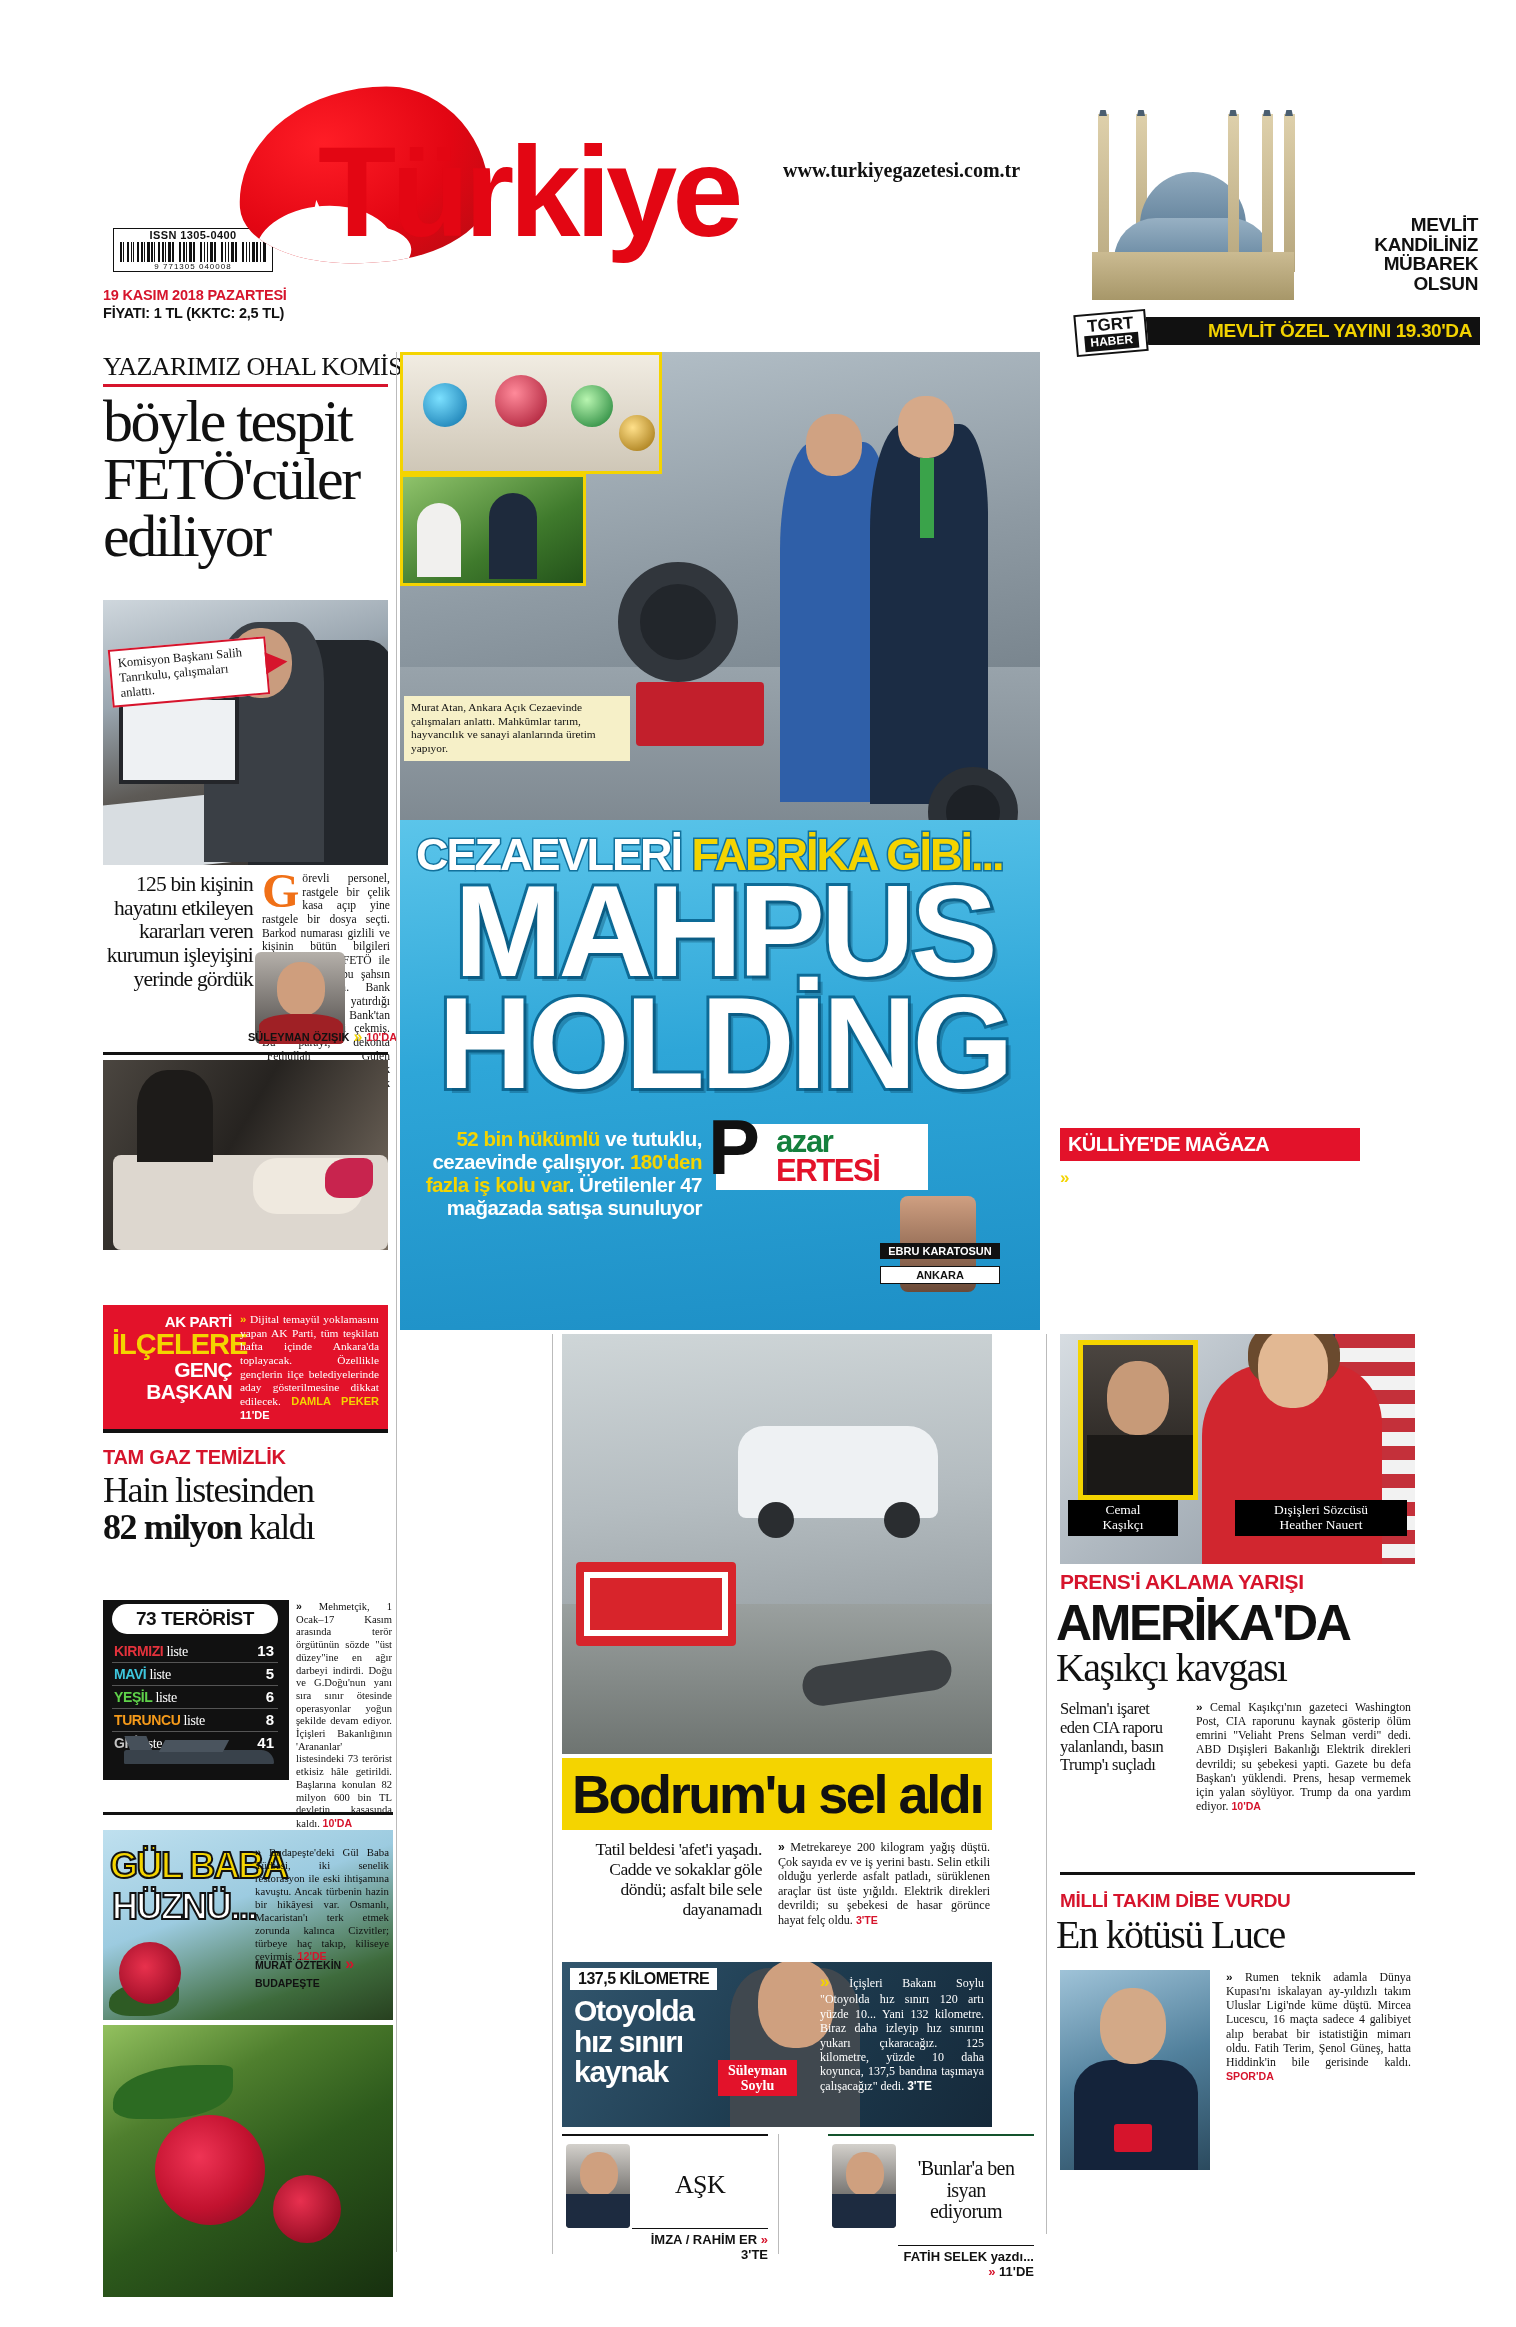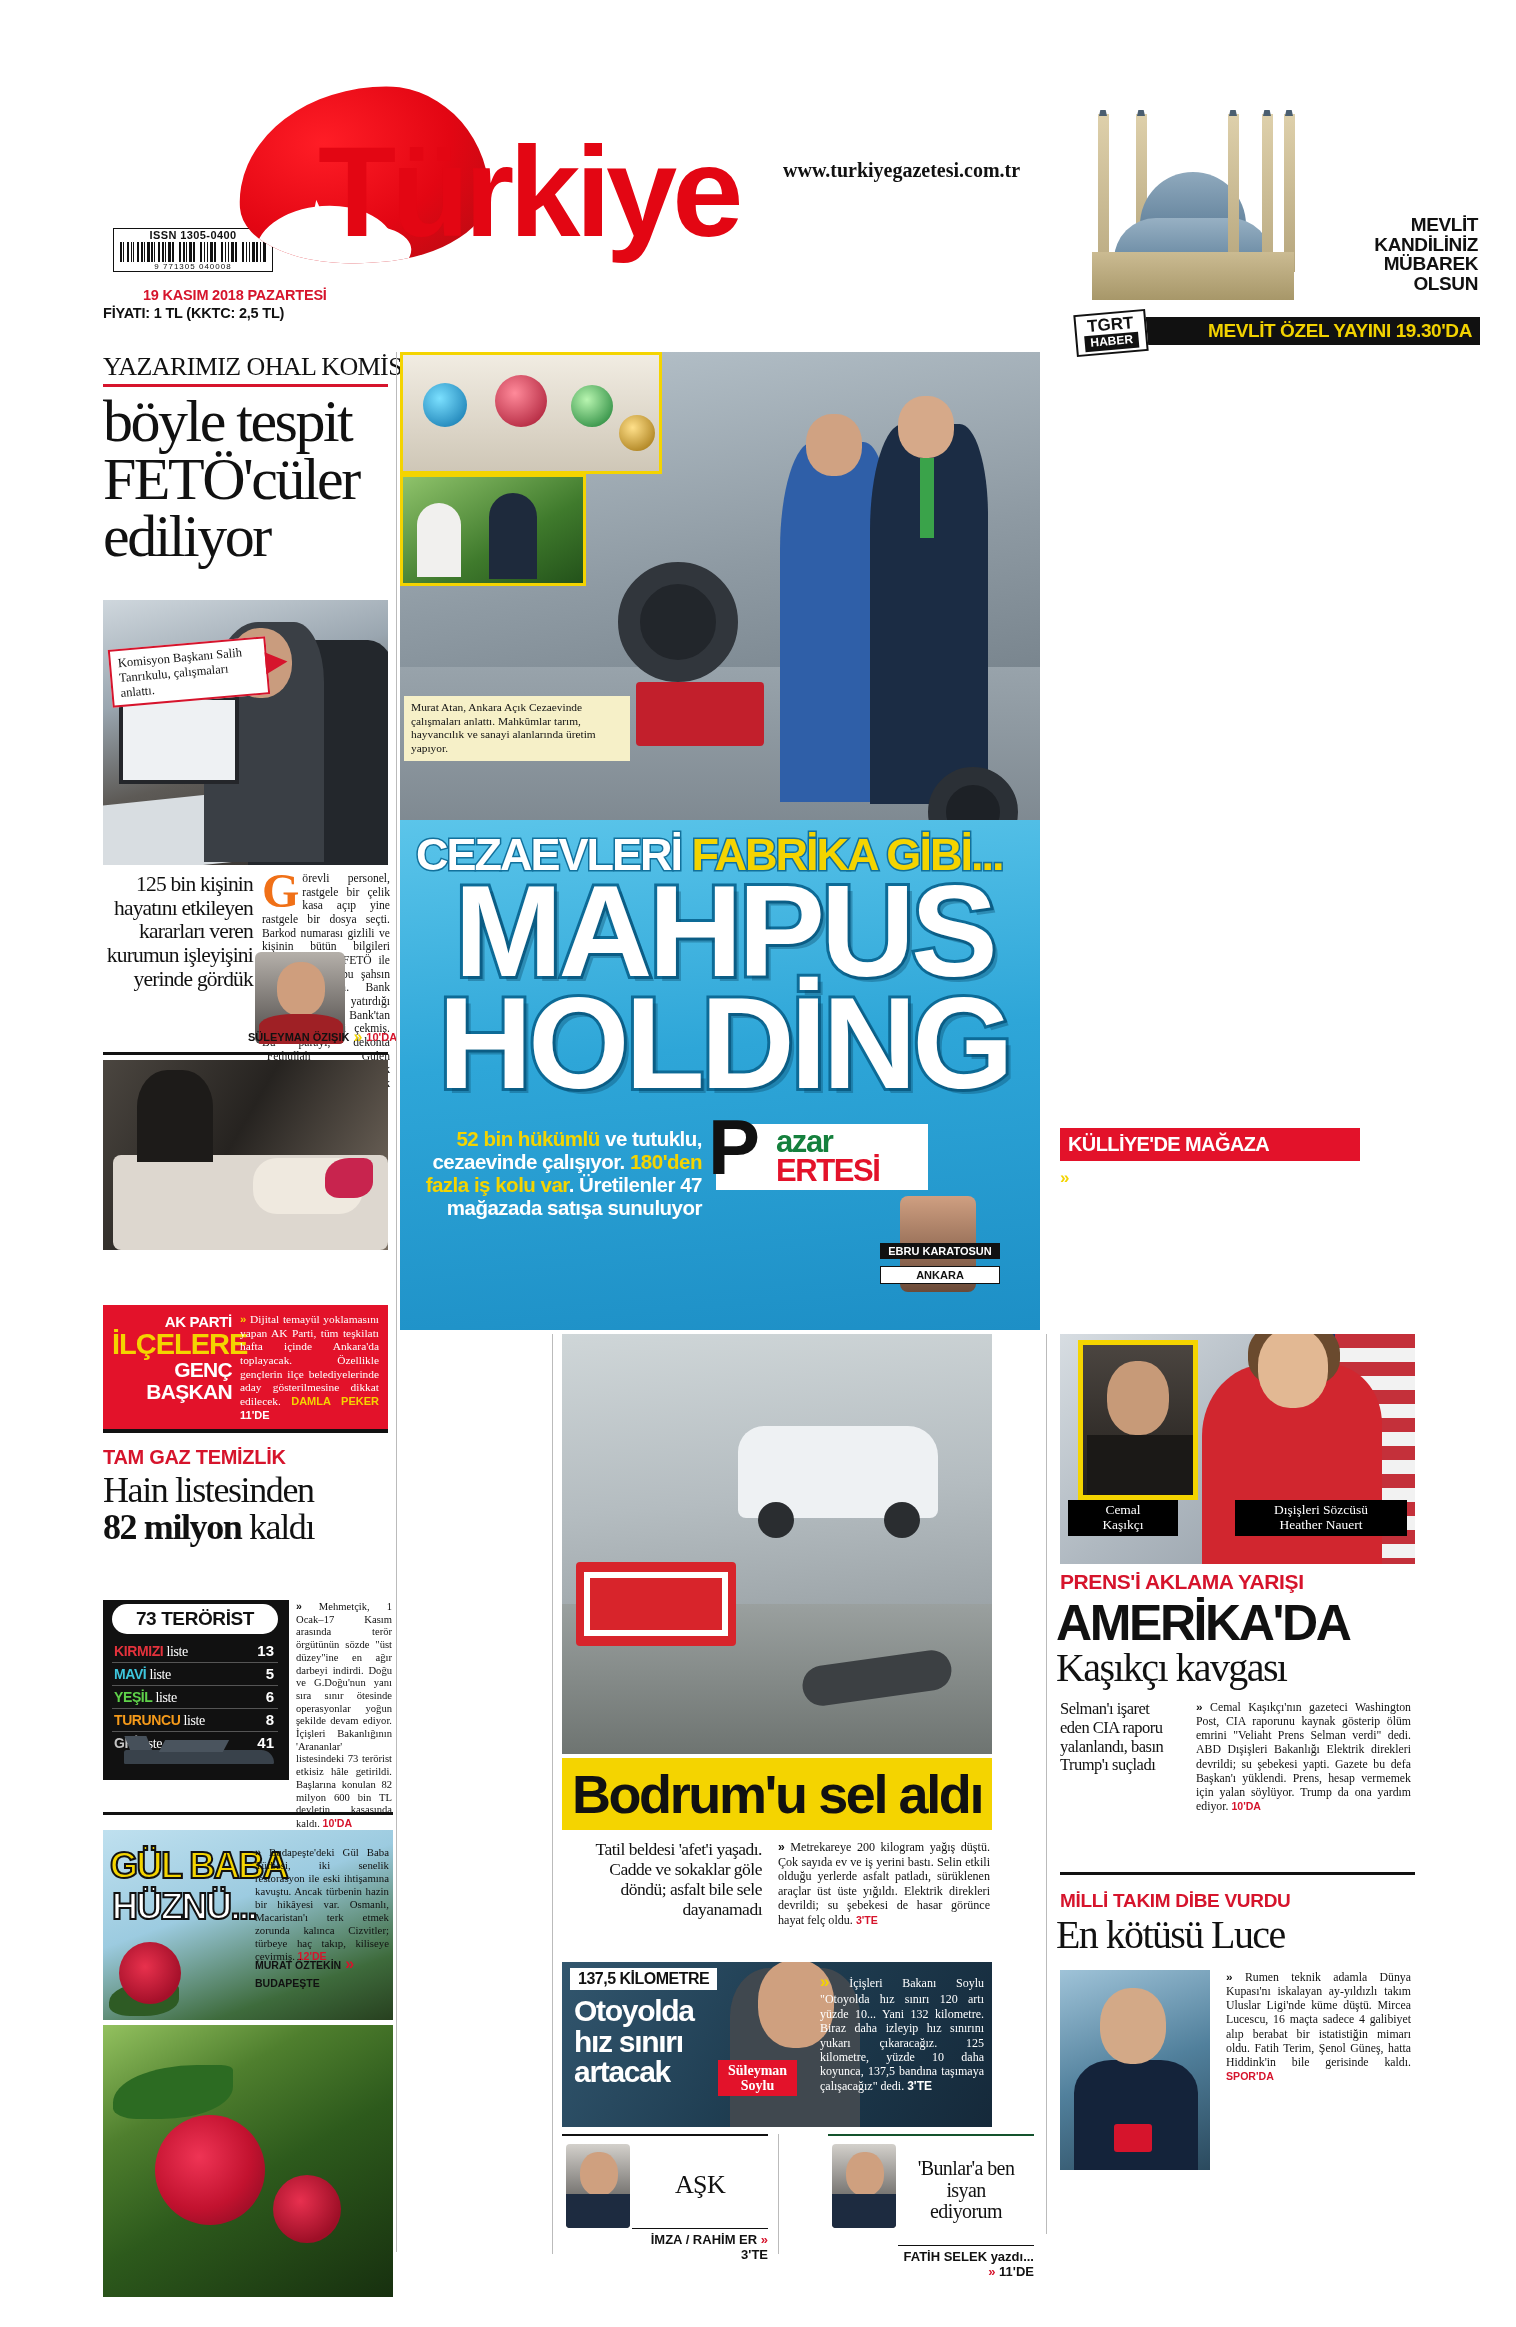--- a/index.html
+++ b/index.html
@@ -24,21 +24,21 @@
     width:146px; height:20px; margin-top:1px;
     background:
       repeating-linear-gradient(90deg,
         #111 0px, #111 1.5px, #fff 1.5px, #fff 3px,
         #111 3px, #111 4px, #fff 4px, #fff 6.5px,
         #111 6.5px, #111 9px, #fff 9px, #fff 10.5px);
   }
   .barcode-num { font-family:"Liberation Sans", sans-serif; font-size:8px; color:#111; letter-spacing:1px; }
 
   .dateline { position:absolute; left:103px; top:287px; width:245px; }
-  .dateline .d1 { font-family:"Liberation Sans", sans-serif; font-weight:700; font-size:14.5px; color:#d6142c; letter-spacing:-.2px; white-space:nowrap;margin-left:40px;}
+  .dateline .d1 { font-family:"Liberation Sans", sans-serif; font-weight:700; font-size:14.5px; color:#d6142c; letter-spacing:-.2px; white-space:nowrap;}
   .dateline .d2 { font-family:"Liberation Sans", sans-serif; font-weight:700; font-size:14.5px; color:#111; letter-spacing:-.2px; margin-top:2px; white-space:nowrap;}
 
   .flag-swirl {
     position:absolute; left:238px; top:88px; width:250px; height:175px;
     background: radial-gradient(ellipse at 35% 30%, #ff1d26 0%, #e30613 55%, #b40c12 100%);
     border-radius:62% 45% 50% 55% / 70% 70% 40% 40%;
     transform: rotate(-4deg);
     overflow:hidden;
   }
   .flag-swirl::after {
@@ -642,21 +642,21 @@
   </div>
 
   <div class="otoyol">
     <div class="soylu"></div>
       <div class="soyluhead"></div>
   </div>
   <div class="oto-tag">137,5 KİLOMETRE</div>
   <div class="oto-hl">
     <div>Otoyolda</div>
     <div>hız sınırı</div>
-    <div>artacak</div>
+    <div>kaynak</div>
   </div>
   <div class="oto-chip">
     <div>Süleyman</div>
     <div>Soylu</div>
   </div>
   <div class="oto-body">
     <span class="chev-y">»</span>
     <span>İçişleri Bakanı Soylu "Otoyolda hız sınırı 120 artı yüzde 10... Yani 132 kilometre. Biraz daha izleyip hız sınırını yukarı çıkaracağız. 125 kilometre, yüzde 10 daha koyunca, 137,5 bandına taşımaya çalışacağız" dedi.</span>
     <span class="pg-wb">3'TE</span>
   </div>

